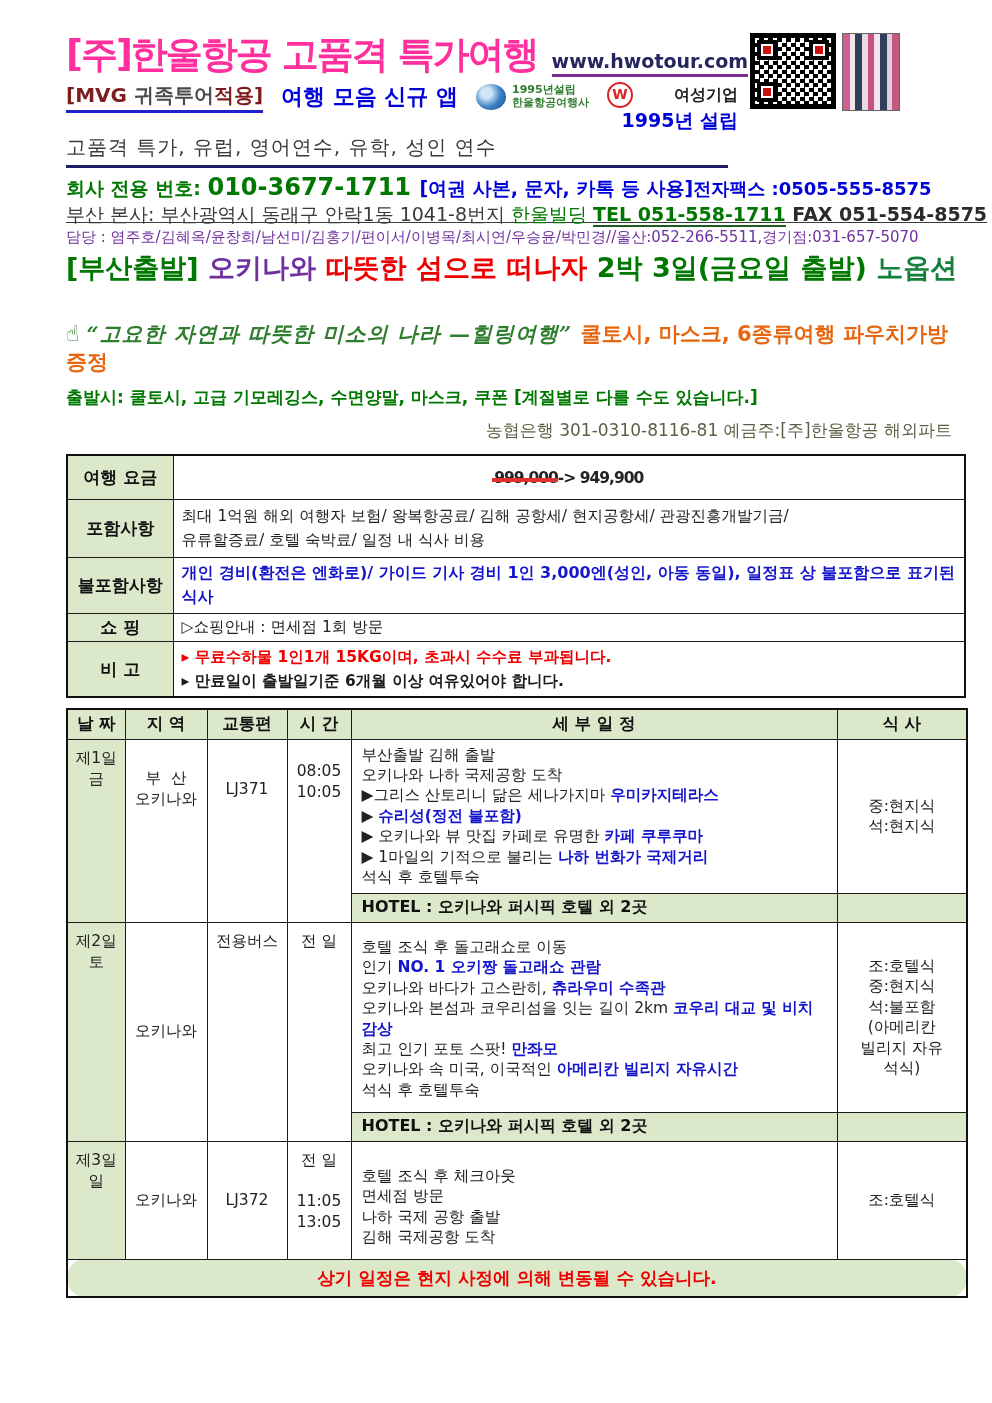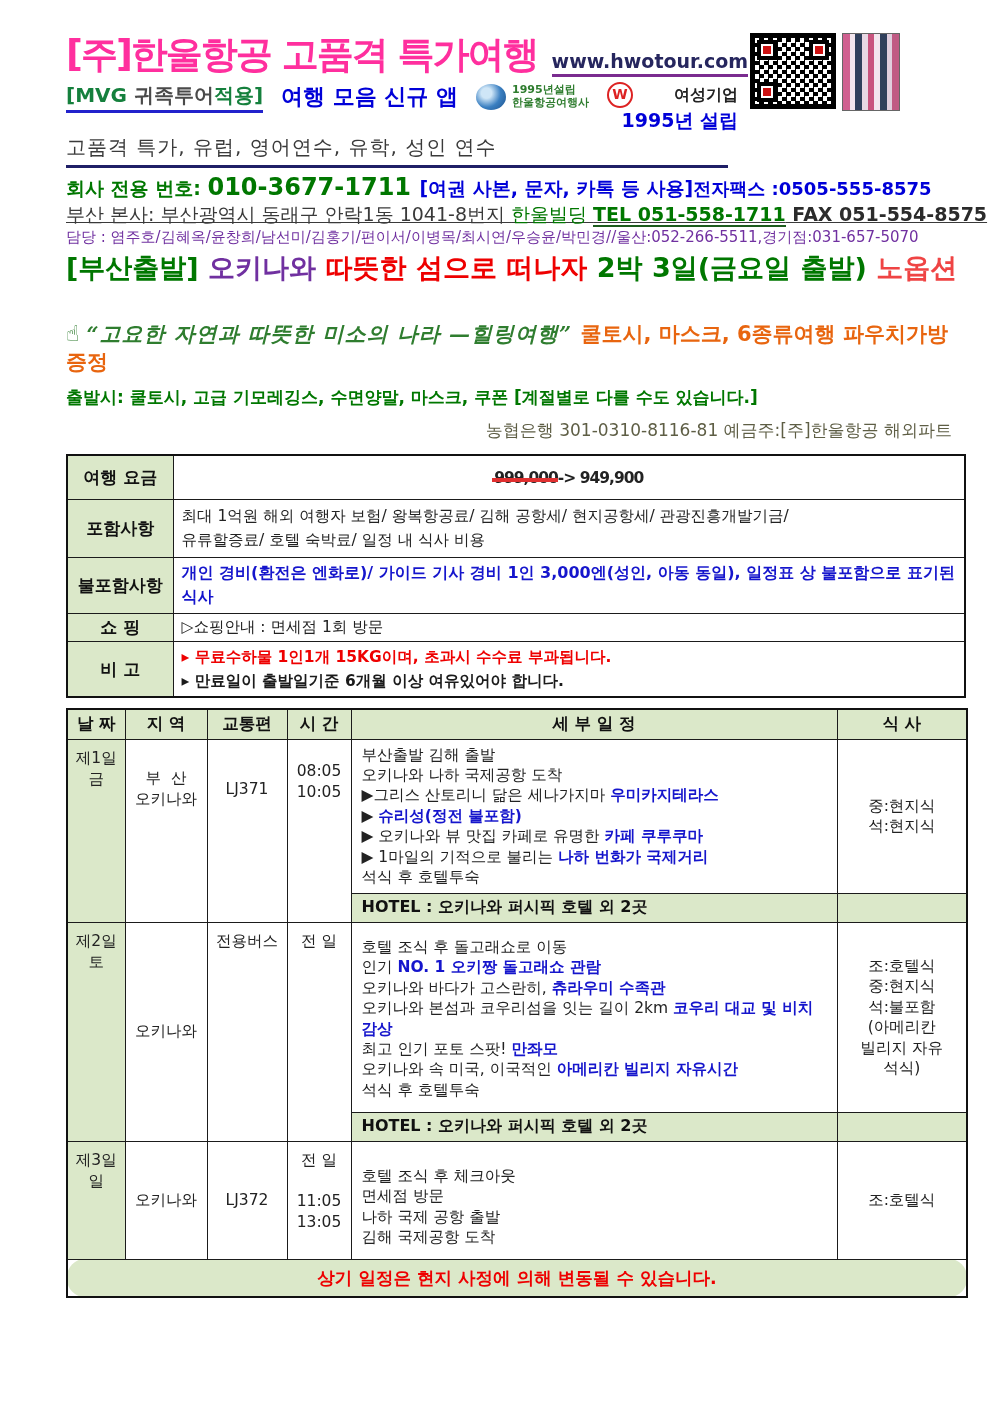--- a/index.html
+++ b/index.html
@@ -6,21 +6,21 @@
   body { background:#888; font-family:"DejaVu Sans", sans-serif; }
   .page { position:relative; width:992px; height:1403px; background:#fff; margin:0 auto; overflow:hidden; }
   .content { padding:30px 38px 0 66px; }
 
   
   .title-row { display:flex; align-items:flex-end; gap:14px; }
   .main-title { color:#ff2f9e; font-size:37px; font-weight:bold; letter-spacing:-2px; white-space:nowrap; }
   .website { color:#26265e; font-size:19px; font-weight:bold; border-bottom:3px solid #7a2b8f; padding-bottom:2px; margin-bottom:3px; }
   .row2 { display:flex; align-items:flex-start; gap:18px; margin-top:2px; }
   .mvg { font-size:20px; font-weight:bold; border-bottom:3px solid #2222cc; padding-bottom:1px; white-space:nowrap; }
-  .seg-r2 { color:#15803d; }
+  .seg-r2 { color:#7f1d1d; }
   .seg-d3 { color:#4a4a4a; }
   .app { color:#0000d8; font-size:22px; font-weight:bold; white-space:nowrap; }
   .logo-globe { display:flex; align-items:center; gap:6px; margin-top:2px; }
   .globe { width:30px; height:26px; border-radius:50%;
            background:radial-gradient(circle at 35% 35%, #cfe6f7 20%, #3a7fc1 55%, #1b4f8a 100%); display:inline-block; }
   .globe-text { color:#2f7d2f; font-size:11px; font-weight:bold; line-height:1.15; }
   .logo-women { margin-top:0; line-height:1.1; }
   .women-top { display:flex; align-items:center; gap:5px; }
   .wicon { width:26px; height:26px; border:2.5px solid #dd2222; border-radius:50%; color:#dd2222;
            font-size:14px; font-weight:bold; display:inline-flex; align-items:center; justify-content:center; }
@@ -45,21 +45,21 @@
   .seg-b1 { color:#0000d8; font-weight:bold; }
   .seg-b2 { color:#0000d8; font-weight:bold; font-size:18px; }
   .cline2 { font-size:19px; color:#3a3a3a; margin-top:1px; white-space:nowrap;text-decoration:underline; }
   .seg-d1 { color:#3a3a3a; }
   .seg-g3 { color:#007700; }
   .seg-g4 { color:#007700; font-weight:bold; border-bottom:2px solid #1d5c1d; }
   .seg-d2 { color:#2b2b2b; font-weight:bold; }
   .cline3 { font-size:15px; color:#7030a0; margin-top:3px; white-space:nowrap; }
   .banner { font-size:27px; font-weight:bold; margin-top:4px; white-space:nowrap; }
   .seg-green { color:#007700; } .seg-purple { color:#7030a0; }
-  .seg-red { color:#ee0000; } .seg-blue2 { color:#ef4444; }
+  .seg-red { color:#ee0000; } .seg-blue2 { color:#15803d; }
 
   
   .promo { margin-top:34px; }
   .promo-line { font-size:21px; }
   .seg-hand { color:#2f7d2f; font-size:22px; }
   .seg-quote { color:#2f7d2f; font-weight:bold; font-style:italic; font-family:"DejaVu Serif", serif; letter-spacing:1px; }
   .seg-gift { color:#e8650f; font-weight:bold; }
   .departure-note { color:#007700; font-size:17px; font-weight:bold; margin-top:10px; }
   .bank-line { color:#5e5e45; font-size:17px; text-align:right; margin-top:10px; padding-right:2px; }
 

